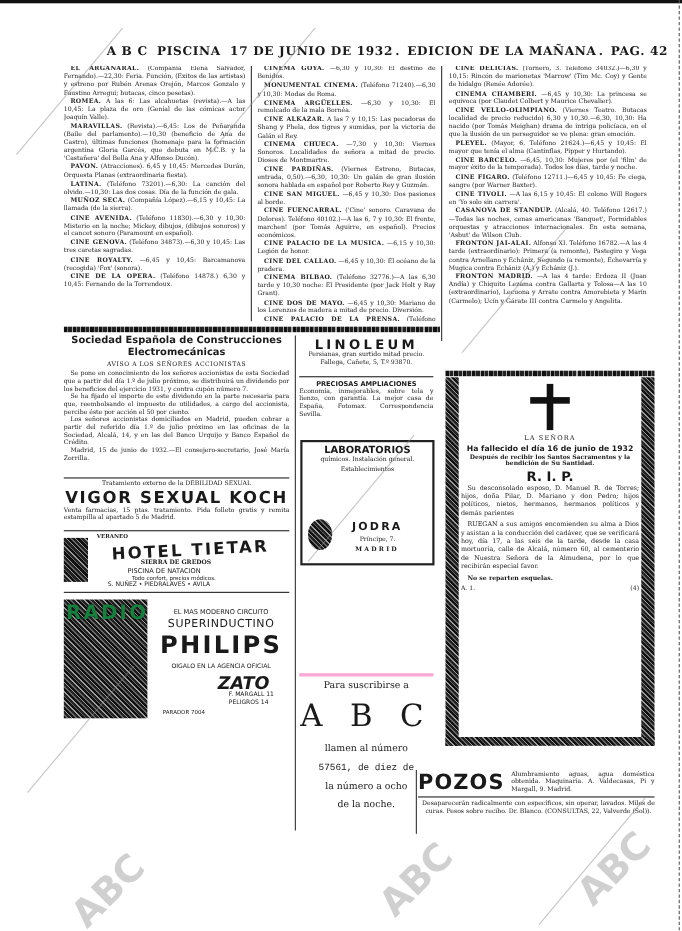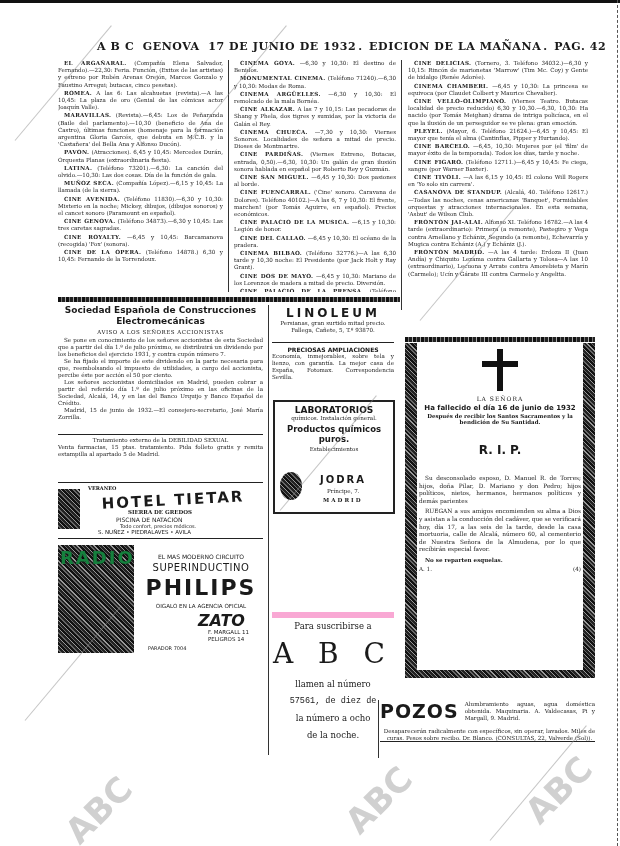--- a/index.html
+++ b/index.html
@@ -28,21 +28,21 @@
   .texture { background: repeating-linear-gradient(45deg,#111 0 2px,#666 2px 3px,#222 3px 5px,#999 5px 6px); }
 </style>
 </head>
 <body>
 
 <div class="top-rule"></div>
 <div class="right-edge"></div>
 
 <div class="masthead">
   <span>A B C</span>
-  <span>GENOVA</span>
+  <span>PISCINA</span>
   <span>17 DE JUNIO DE 1932</span>.
   <span>EDICION DE LA MAÑANA</span>.
   <span>PAG. 42</span>
 </div>
 
 <div class="col" style="left:58px; top:60px; width:165px; height:232px;" id="col1">
     <p><b>EL ARGAÑARAL.</b> <span>(Compañía Elena Salvador, Fernando).—22,30: Feria. Función, (Exitos de las artistas) y estreno por Rubén Arenas Orejón, Marcos Gonzalo y Faustino Arregui; butacas, cinco pesetas).</span></p>
     <p><b>ROMEA.</b> <span>A las 6: Las alcahuetas (revista).—A las 10,45: La plaza de oro (Genial de las cómicas actor Joaquín Valle).</span></p>
     <p><b>MARAVILLAS.</b> <span>(Revista).—6,45: Los de Peñaranda (Baile del parlamento).—10,30 (beneficio de Ana de Castro), últimas funciones (homenaje para la formación argentina Gloria Garcés, que debuta en M.C.B. y la 'Castañera' del Bella Ana y Alfonso Ducón).</span></p>
     <p><b>PAVON.</b> <span>(Atracciones). 6,45 y 10,45: Mercedes Durán, Orquesta Planas (extraordinaria fiesta).</span></p>
@@ -90,20 +90,21 @@
   <div class="ad-heading" style="font-size:9px; line-height:11px;">Sociedad Española de Construcciones Electromecánicas</div>
   <div class="center" style="font-size:5.5px; margin:2px 0; letter-spacing:0.5px;">AVISO A LOS SEÑORES ACCIONISTAS</div>
   <div class="small" style="text-indent:6px;">Se pone en conocimiento de los señores accionistas de esta Sociedad que a partir del día 1.º de julio próximo, se distribuirá un dividendo por los beneficios del ejercicio 1931, y contra cupón número 7.</div>
   <div class="small" style="text-indent:6px;">Se ha fijado el importe de este dividendo en la parte necesaria para que, reembolsando el impuesto de utilidades, a cargo del accionista, percibe éste por acción el 50 por ciento.</div>
   <div class="small" style="text-indent:6px;">Los señores accionistas domiciliados en Madrid, pueden cobrar a partir del referido día 1.º de julio próximo en las oficinas de la Sociedad, Alcalá, 14, y en las del Banco Urquijo y Banco Español de Crédito.</div>
   <div class="small" style="text-indent:6px;">Madrid, 15 de junio de 1932.—El consejero-secretario, José María Zorrilla.</div>
 </div>
 
 <div class="box" style="left:58px; top:434px; width:205px; border-top:1px solid #222; padding-top:2px;">
   <div class="small center">Tratamiento externo de la DEBILIDAD SEXUAL</div>
+  <div class="ad-heading" style="font-size:15px; line-height:17px; letter-spacing:1.5px;">VIGOR SEXUAL KOCH</div>
   <div class="small">Venta farmacias, 15 ptas. tratamiento. Pida folleto gratis y remita estampilla al apartado 5 de Madrid.</div>
 </div>
 
 <div class="box" style="left:58px; top:482px; width:205px; height:55px; border-top:1px solid #222; border-bottom:1px solid #222;">
   <div class="texture" style="position:absolute; left:0; top:6px; width:22px; height:40px;"></div>
   <div style="position:absolute; left:30px; top:2px; font-size:5px; font-weight:bold;">VERANEO</div>
   <div class="ad-heading" style="position:absolute; left:30px; top:8px; width:170px; font-size:15px; letter-spacing:2px; transform:rotate(-3deg);">HOTEL TIETAR</div>
   <div style="position:absolute; left:70px; top:26px; font-size:5.5px; font-weight:bold;">SIERRA DE GREDOS</div>
   <div style="position:absolute; left:58px; top:33px; font-size:6px; font-family:'DejaVu Sans',sans-serif;">PISCINA DE NATACION</div>
   <div style="position:absolute; left:62px; top:40px; font-size:5px; font-family:'DejaVu Sans',sans-serif;">Todo confort, precios módicos.</div>
@@ -129,61 +130,60 @@
   <div class="ad-heading" style="font-size:12px; letter-spacing:3px;">LINOLEUM</div>
   <div class="small center">Persianas, gran surtido mitad precio. Fallega, Cañete, 5, T.º 93870.</div>
 </div>
 <div class="box" style="left:272px; top:342px; width:122px; border-top:1px solid #222; padding-top:3px;">
   <div class="ad-heading" style="font-size:6px;">PRECIOSAS AMPLIACIONES</div>
   <div class="small">Economía, inmejorables, sobre tela y lienzo, con garantía. La mejor casa de España, Fotomax. Correspondencia Sevilla.</div>
 </div>
 <div class="box" style="left:273px; top:400px; width:118px; height:110px; border:2px solid #222;">
   <div class="ad-heading" style="font-size:9px; margin-top:3px;">LABORATORIOS</div>
   <div class="small center">químicos. Instalación general.</div>
-  <div class="ad-heading" style="font-size:8.5px; line-height:10px; margin-top:2px;">Productos químicos puros.</div>
   <div class="small center" style="margin-top:2px;">Establecimientos</div>
   <div class="texture" style="position:absolute; left:5px; top:70px; width:22px; height:28px; border-radius:50%;"></div>
   <div class="ad-heading" style="position:absolute; left:45px; top:72px; font-size:10px; letter-spacing:2px;">JODRA</div>
   <div style="position:absolute; left:52px; top:86px; font-size:5.6px;">Príncipe, 7.</div>
   <div style="position:absolute; left:48px; top:95px; font-size:5.6px; letter-spacing:2px; font-weight:bold;">MADRID</div>
 </div>
 
-<div class="box" style="left:272px; top:612px; width:122px; border-top:6px solid #f9a8d4; padding-top:3px;">
+<div class="box" style="left:272px; top:612px; width:122px; border-top:3px solid #f9a8d4; padding-top:3px;">
   <div class="center" style="font-size:8.5px;">Para suscribirse a</div>
   <div class="center" style="font-size:28px; font-family:'DejaVu Serif',serif; letter-spacing:8px; margin:6px 0;">A B C</div>
   <div class="center" style="font-size:8.5px; line-height:17px;">llamen al número</div>
   <div class="center" style="font-size:8.5px; line-height:17px;font-family:Liberation Mono, monospace;">57561, de diez de</div>
   <div class="center" style="font-size:8.5px; line-height:17px;">la número a ocho</div>
   <div class="center" style="font-size:8.5px; line-height:17px;">de la noche.</div>
 </div>
 
 <div class="box" style="left:405px; top:343px; width:190px; height:335px;">
   <div class="texture" style="position:absolute; left:0; top:0; width:12px; height:335px;"></div>
   <div class="texture" style="position:absolute; right:0; top:0; width:12px; height:335px;"></div>
   <div class="texture" style="position:absolute; left:0; bottom:0; width:190px; height:8px;"></div>
   <div style="position:absolute; left:14px; top:0; width:162px;">
     <div style="position:relative; height:52px;">
       <div style="position:absolute; left:78px; top:6px; width:6px; height:42px; background:#111;"></div>
       <div style="position:absolute; left:63px; top:18px; width:36px; height:6px; background:#111;"></div>
     </div>
     <div class="center" style="font-size:6px; letter-spacing:1px;">LA SEÑORA</div>
     <div class="ad-heading" style="font-size:7px; margin-top:2px;">Ha fallecido el día 16 de junio de 1932</div>
     <div class="center" style="font-size:5.5px; font-weight:bold; margin-top:1px;">Después de recibir los Santos Sacramentos y la bendición de Su Santidad.</div>
-    <div class="ad-heading" style="font-size:12px; margin:18px 0;">R. I. P.</div>
+    <div class="ad-heading" style="font-size:12px; margin:1px 0;">R. I. P.</div>
     <div class="small" style="text-indent:6px; font-size:5.8px; line-height:7.6px;">Su desconsolado esposo, D. Manuel R. de Torres; hijos, doña Pilar, D. Mariano y don Pedro; hijos políticos, nietos, hermanos, hermanos políticos y demás parientes</div>
     <div class="small" style="text-indent:6px; font-size:5.8px; line-height:7.6px; margin-top:3px;">RUEGAN a sus amigos encomienden su alma a Dios y asistan a la conducción del cadáver, que se verificará hoy, día 17, a las seis de la tarde, desde la casa mortuoria, calle de Alcalá, número 60, al cementerio de Nuestra Señora de la Almudena, por lo que recibirán especial favor.</div>
     <div class="small" style="text-indent:6px; font-weight:bold; margin-top:3px;">No se reparten esquelas.</div>
     <div class="small" style="display:flex; justify-content:space-between; margin-top:2px;">
       <span>A. 1.</span>
       <span>(4)</span>
     </div>
   </div>
 </div>
 
-<div class="box" style="left:380px; top:700px; width:215px; border-bottom:1px solid #222; padding-bottom:19px;">
+<div class="box" style="left:380px; top:700px; width:215px; border-bottom:1px solid #222; padding-bottom:2px;">
   <div style="display:flex; gap:6px; align-items:center;">
     <div class="ad-heading" style="font-size:19px; letter-spacing:1px;">POZOS</div>
     <div class="small" style="flex:1;">Alumbramiento aguas, agua doméstica obtenida. Maquinaria. A. Valdecasas, Pi y Margall, 9. Madrid.</div>
   </div>
 </div>
 <div class="vrule" style="left:378px; top:700px; height:58px;"></div>
 
 <div class="box" style="left:382px; top:728px; width:215px;">
   <div class="small center">Desaparecerán radicalmente con específicos, sin operar, lavados. Miles de curas. Pesos sobre recibo. Dr. Blanco. (CONSULTAS, 22, Valverde (Sol)).</div>
 </div>

